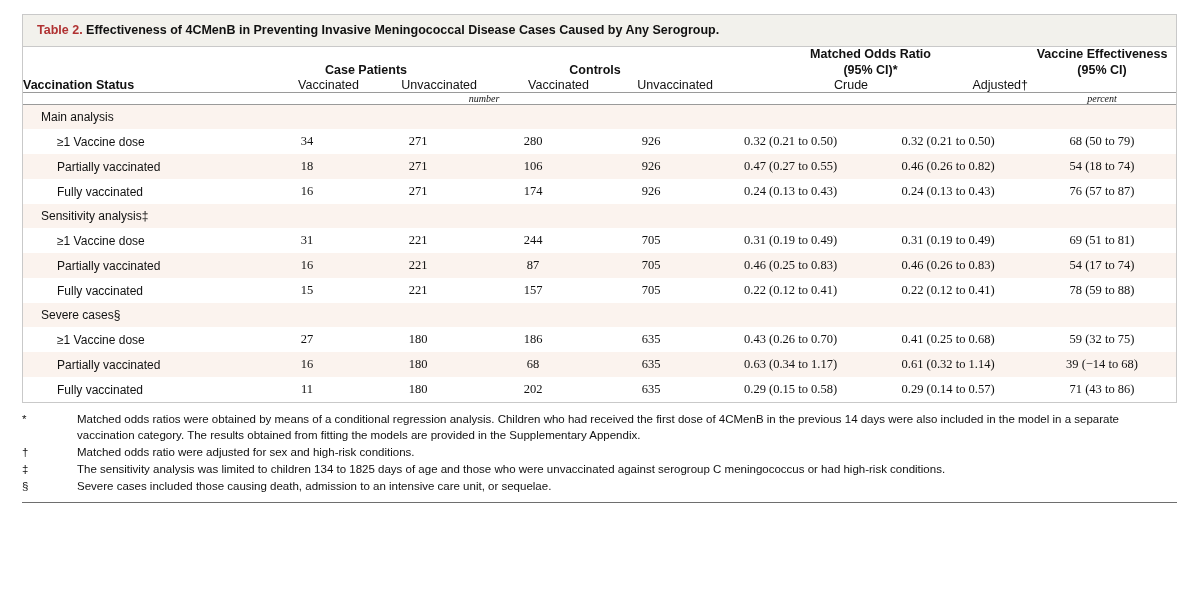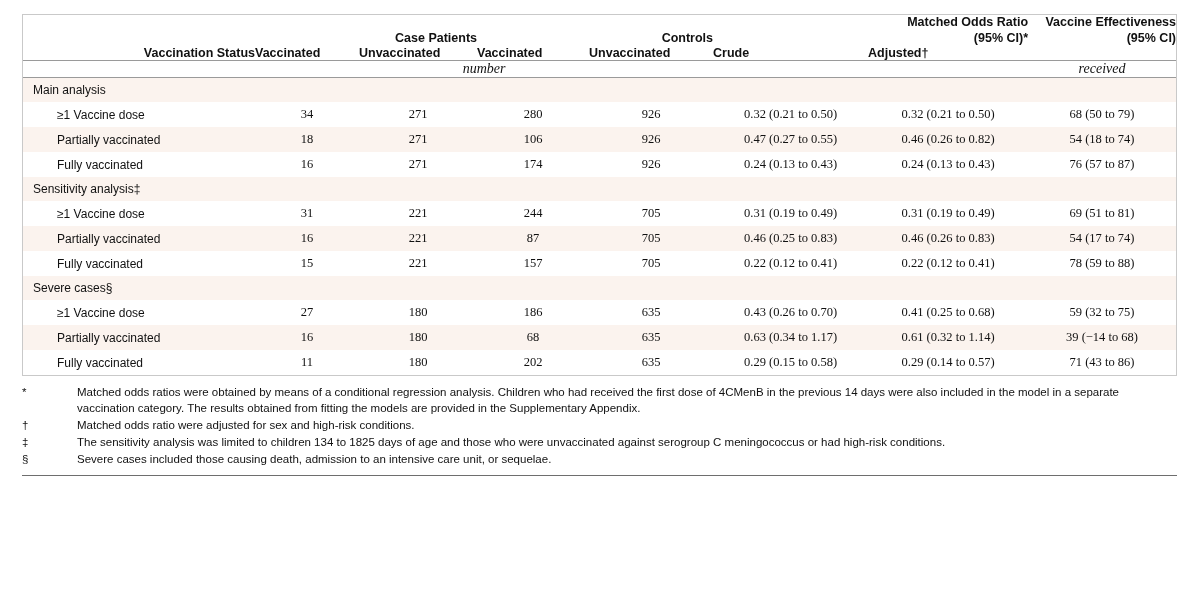--- a/index.html
+++ b/index.html
@@ -57,61 +57,61 @@
   col.c0 { width: 232px; }
   col.c1 { width: 104px; }
   col.c2 { width: 118px; }
   col.c3 { width: 112px; }
   col.c4 { width: 124px; }
   col.c5 { width: 155px; }
   col.c6 { width: 160px; }
   col.c7 { width: 148px; }
 
   .hdr-group {
-    text-align: right;
+    text-align: center;
     font-weight: bold;
     font-size: 12.5px;
     padding: 12px 4px 4px 4px;
     line-height: 1.25;
   }
   .hdr-vacc-status {
-    text-align: right;
-    font-weight: bold;
-    font-size: 12.5px;
-    padding: 12px 4px 4px 14px;
-  }
-  .hdr-sub {
     text-align: left;
     font-weight: bold;
+    font-size: 12.5px;
+    padding: 12px 4px 4px 14px;
+  }
+  .hdr-sub {
+    text-align: right;
+    font-weight: normal;
     font-size: 12.5px;
     padding: 6px 4px 6px 4px;
   }
   .unit-row td {
     text-align: center;
     font-style: italic;
-    font-size: 14px;
+    font-size: 10px;
     padding: 5px 4px 5px 4px;
     font-family: "Liberation Serif", serif;
   }
   .thinrule td {
     border-bottom: 1px solid #9a9a9a;
     height: 0;
     padding: 0;
     font-size: 0;
     line-height: 0;
   }
   tr.datarow td {
     font-size: 12.5px;
     padding: 5px 4px 5px 4px;
     text-align: center;
     font-family: "Liberation Serif", serif;
   }
   tr.datarow td.lbl {
     text-align: left;
-    padding-left: 10px;
+    padding-left: 18px;
     font-family: "Liberation Sans", sans-serif;
     font-size: 12px;
   }
   tr.datarow td.lbl.indent {
     padding-left: 34px;
   }
   tr.shade td {
     background: #fbf3ee;
   }
   tr.section td.lbl {
@@ -142,20 +142,24 @@
     margin-top: 7px;
   }
 </style>
 </head>
 <body>
 
 <div class="page">
 
   <div class="table-wrap">
 
+    <div class="caption">
+      <span class="tbl-label">Table 2.</span>
+      <span class="tbl-title">Effectiveness of 4CMenB in Preventing Invasive Meningococcal Disease Cases Caused by Any Serogroup.</span>
+    </div>
 
     <table class="main">
       <colgroup>
         <col class="c0">
           <col class="c1">
           <col class="c2">
           <col class="c3">
           <col class="c4">
           <col class="c5">
           <col class="c6">
@@ -185,21 +189,21 @@
           <th class="hdr-sub"></th>
         </tr>
         <tr class="thinrule">
           <td colspan="8"></td>
         </tr>
         <tr class="unit-row">
           <td></td>
           <td colspan="4">number</td>
           <td></td>
           <td></td>
-          <td>received</td>
+          <td>percent</td>
         </tr>
         <tr class="thinrule">
           <td colspan="8"></td>
         </tr>
       </thead>
       <tbody id="tbody">
           <tr class="datarow shade section">
             <td class="lbl">Main analysis</td>
             <td></td>
             <td></td>

